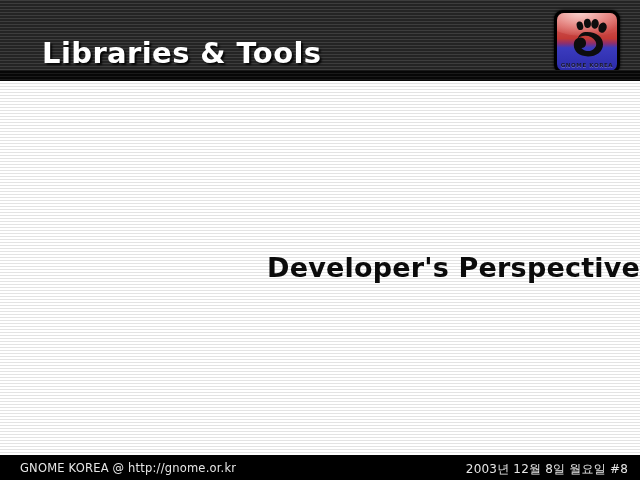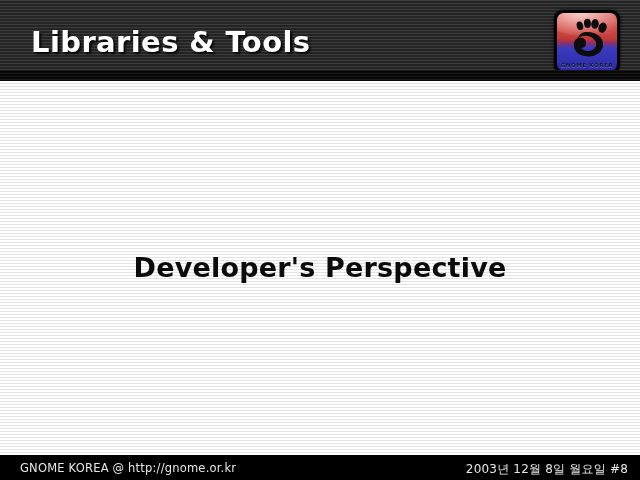--- a/index.html
+++ b/index.html
@@ -45,21 +45,21 @@
     background-color: #111111;
     background-image: repeating-linear-gradient(
         to bottom,
         #1a1a1a 0px, #1a1a1a 1px,
         #070707 1px, #070707 3px);
   }
   #slide-title {
     position: absolute;
     left: 27px;
     top: 21px;
-    margin: 4px;
+    margin: 15px;
     font-size: 29px;
     font-weight: bold;
     letter-spacing: 0.4px;
     color: #ffffff;
     text-shadow: 2px 2px 2px rgba(0,0,0,0.85);
     white-space: nowrap;
     line-height: 34px;
   }
 
   
@@ -124,21 +124,21 @@
     background-image: repeating-linear-gradient(
         to bottom,
         #ffffff 0px, #ffffff 2px,
         #e3e3e3 2px, #e3e3e3 3px);
   }
   #body-text {
     position: absolute;
     left: 0;
     top: 171px;
     width: 640px;
-    text-align: center;
+    text-align: right;
     font-size: 27px;
     font-weight: bold;
     color: #0b0b0b;
     letter-spacing: 0.2px;
     white-space: nowrap;
   }
 
   
   #footer {
     position: absolute;

